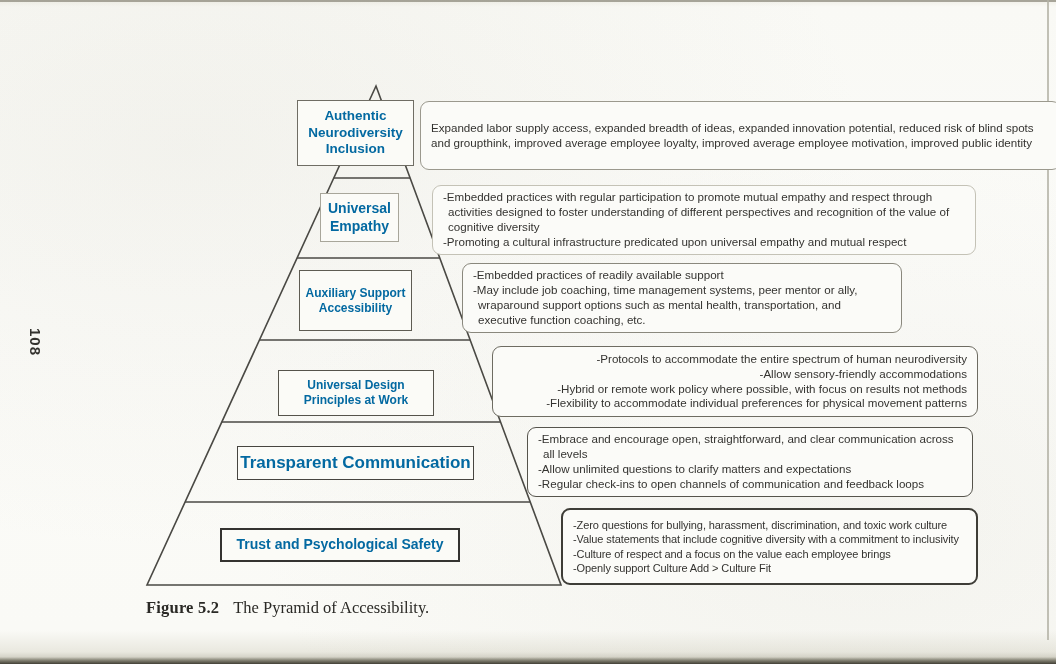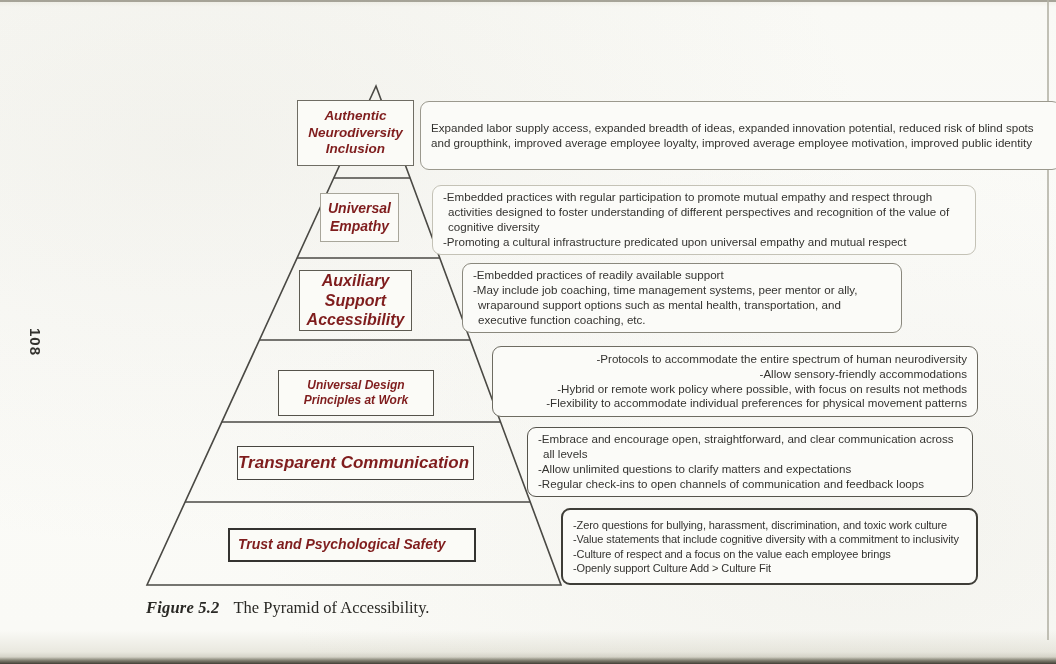--- a/index.html
+++ b/index.html
@@ -16,47 +16,47 @@
   .edge-bottom{position:absolute;bottom:0;left:0;width:1056px;height:7px;
     background:linear-gradient(180deg,rgba(110,108,96,0),#7a786a 55%,#413f36);}
   .edge-right{position:absolute;top:0;left:1047px;width:2px;height:640px;background:#b3b1a5;opacity:.8;}
   .pagenum{
     position:absolute;left:14px;top:320px;width:44px;height:44px;
     display:flex;align-items:center;justify-content:center;
     transform:rotate(90deg);font-size:15px;font-weight:600;letter-spacing:1px;color:#33322e;
   }
   svg.pyr{position:absolute;left:0;top:0;}
   .lvl{
-    position:absolute;display:flex;align-items:center;justify-content:flex-start;
-    text-align:center;font-weight:bold;color:#7f1d1d;background:#fbfbf7;line-height:1.22;font-style:italic;
+    position:absolute;display:flex;align-items:center;justify-content:center;
+    text-align:center;font-weight:bold;color:#0369a1;background:#fbfbf7;line-height:1.22;
   }
   .l1{left:297px;top:100px;width:115px;height:64px;font-size:13.5px;border:1.5px solid #6f6d64;}
   .l2{left:320px;top:193px;width:77px;height:47px;font-size:14px;border:1.4px solid #a8a69a;}
-  .l3{left:299px;top:270px;width:111px;height:59px;font-size:16px;border:1.8px solid #5e5c53;}
+  .l3{left:299px;top:270px;width:111px;height:59px;font-size:12px;border:1.8px solid #5e5c53;}
   .l4{left:278px;top:370px;width:154px;height:44px;font-size:12px;border:1.8px solid #55534b;}
   .l5{left:237px;top:446px;width:235px;height:32px;font-size:17px;border:1.9px solid #474540;}
-  .l6{left:228px;top:528px;width:236px;height:30px;font-size:14px;border:2.2px solid #343330;padding-left:8px;}
+  .l6{left:220px;top:528px;width:236px;height:30px;font-size:14px;border:2.2px solid #343330;}
   .desc{
     position:absolute;border-radius:9px;background:#fbfbf8;
     display:flex;flex-direction:column;justify-content:center;
     font-size:11.6px;line-height:1.28;color:#343330;padding:4px 10px;box-sizing:border-box;
   }
   .desc .b{padding-left:5px;text-indent:-5px;}
   .desc.no-hang .b{padding-left:0;text-indent:0;}
   .d1{left:420px;top:101px;width:641px;height:69px;border:1.4px solid #9b998e;}
   .d2{left:432px;top:185px;width:544px;height:70px;border:1.4px solid #c4c2b6;}
   .d3{left:462px;top:263px;width:440px;height:70px;border:1.6px solid #8a887d;}
   .d4{left:492px;top:346px;width:486px;height:71px;border:1.6px solid #6e6c62;text-align:right;}
   .d5{left:527px;top:427px;width:446px;height:70px;border:1.7px solid #56544c;}
   .d6{left:561px;top:508px;width:417px;height:77px;border:2px solid #3e3d37;font-size:11px;letter-spacing:-0.1px;}
   .caption{
     position:absolute;left:146px;top:598px;font-family:"Liberation Serif",serif;
     font-size:16.5px;color:#2a2925;
   }
-  .caption b{font-weight:bold;margin-right:14px;letter-spacing:.2px;font-style:italic;}
+  .caption b{font-weight:bold;margin-right:14px;letter-spacing:.2px;}
 </style>
 </head>
 <body>
 
 <div class="page">
 
   <div class="edge-top"></div>
   <div class="edge-bottom"></div>
   <div class="edge-right"></div>
 

